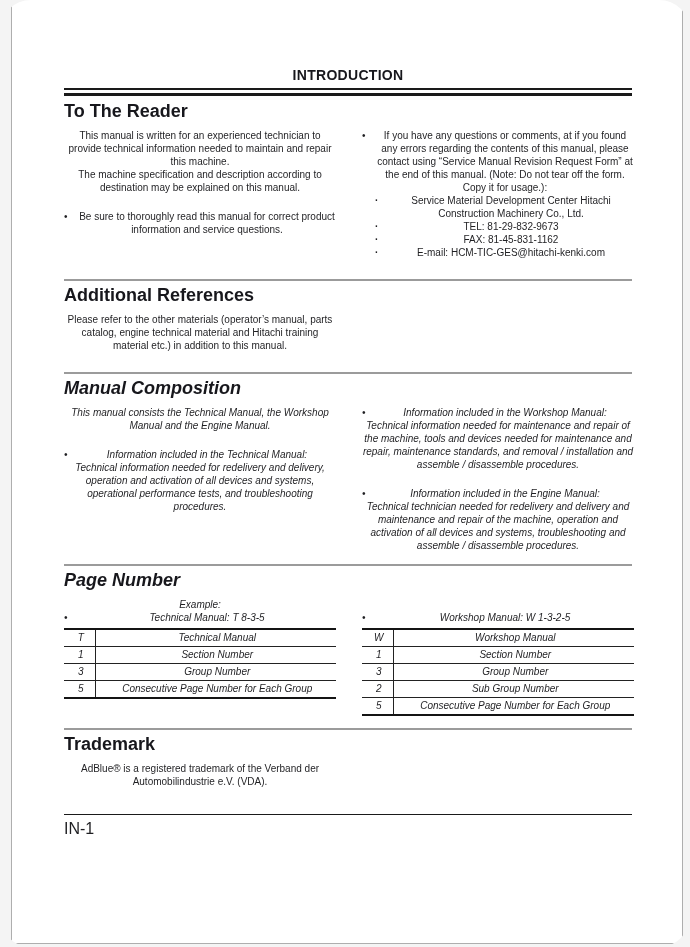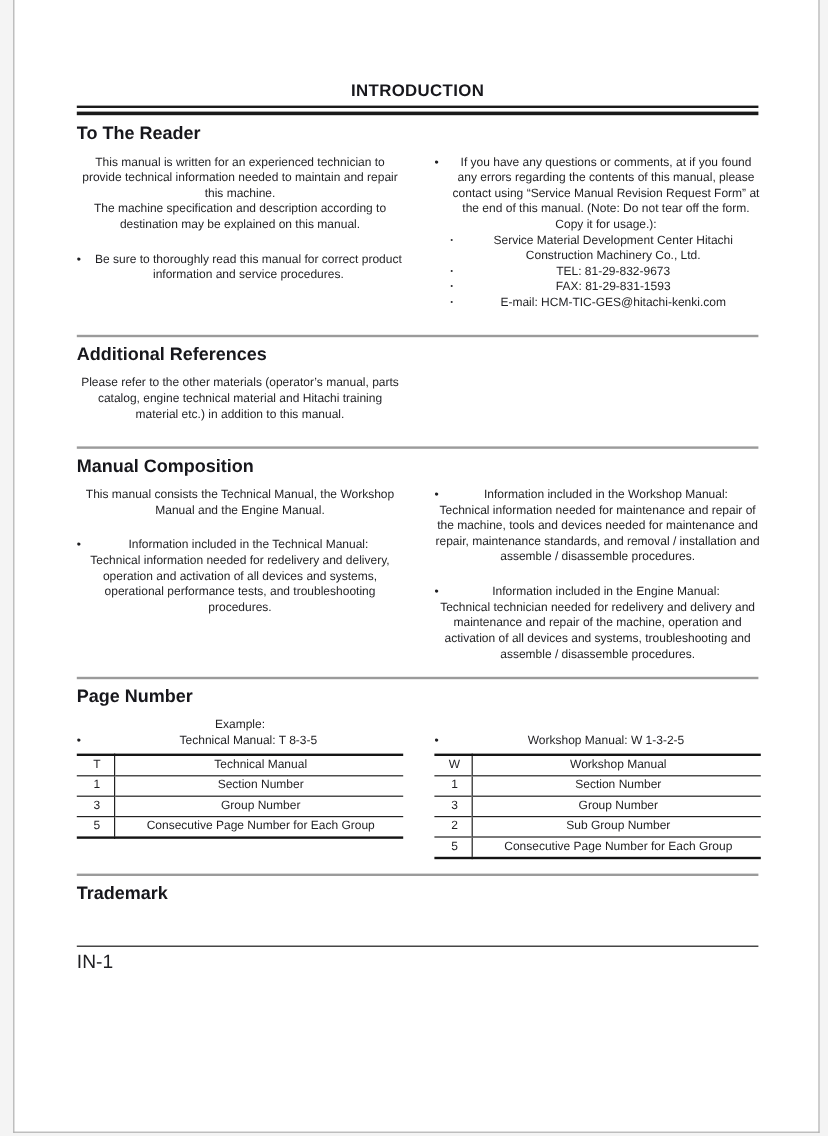--- a/index.html
+++ b/index.html
@@ -2,21 +2,21 @@
 <html><head>
 <meta charset="utf-8">
 <style>
   * { margin: 0; padding: 0; box-sizing: border-box; }
   html, body {
     width: 690px; height: 947px;
     background: #f4f4f4;
     font-family: "Liberation Sans", "DejaVu Sans", sans-serif;
     color: #1f1f22;
   }
-  .viewport { position: relative; width: 690px; height: 947px; overflow: hidden; }
+  .viewport { position: relative; width: 690px; height: 947px; overflow: hidden; border-radius: 31px; }
   .sheet {
     position: absolute;
     left: 11px; top: -1px;
     width: 672px; height: 945px;
     background: #ffffff;
     border: 1px solid #aeaeae;
     border-top: none;
   }
   .content {
     padding: 70px 50px 0 52px; 
@@ -31,32 +31,32 @@
     color: #17171c;
     margin-bottom: 6px;
   }
   .double-rule {
     height: 8px;
     border-top: 2px solid #1a1a1a;
     border-bottom: 3px solid #1a1a1a;
     margin-bottom: 9px;
   }
   h2.sec-heading {
-    font-size: 15px;
+    font-size: 18px;
     font-weight: 700;
     color: #17171c;
     margin-bottom: 11px;
   }
   .sec-rule {
     height: 2px;
     background: #9b9b9b;
     margin-bottom: 8px;
   }
   .section { margin-bottom: 20px; }
-  .section.tight { margin-bottom: 12px; }
+  .section.tight { margin-bottom: 12px; font-style: italic; }
   .two-col { display: flex; gap: 26px; text-align: center; }
   .col { width: 272px; flex: 0 0 272px; }
   p.body-p { margin: 0; }
   .gap-before { margin-top: 16px; }
   .small-gap-before { margin-top: 10px; }
 
   
   .li { position: relative; padding-left: 14px; }
   .li .marker { position: absolute; left: 0; top: 0; }
   
@@ -95,39 +95,39 @@
       <div class="double-rule"></div>
 
       <div class="section">
         <h2 class="sec-heading">To The Reader</h2>
         <div class="two-col">
           <div class="col">
             <p class="body-p">This manual is written for an experienced technician to provide technical information needed to maintain and repair this machine.</p>
             <p class="body-p">The machine specification and description according to destination may be explained on this manual.</p>
             <div class="li gap-before">
               <span class="marker">•</span>
-              <span>Be sure to thoroughly read this manual for correct product information and service procedures.</span>
+              <span>Be sure to thoroughly read this manual for correct product information and service questions.</span>
             </div>
           </div>
           <div class="col">
             <div class="li">
               <span class="marker">•</span>
               <span>If you have any questions or comments, at if you found any errors regarding the contents of this manual, please contact using “Service Manual Revision Request Form” at the end of this manual. (Note: Do not tear off the form. Copy it for usage.):</span>
             </div>
             <div class="sub">
               <span class="marker">·</span>
               <span>Service Material Development Center Hitachi Construction Machinery Co., Ltd.</span>
             </div>
             <div class="sub">
               <span class="marker">·</span>
               <span>TEL: 81-29-832-9673</span>
             </div>
             <div class="sub">
               <span class="marker">·</span>
-              <span>FAX: 81-29-831-1593</span>
+              <span>FAX: 81-45-831-1162</span>
             </div>
             <div class="sub">
               <span class="marker">·</span>
               <span>E-mail: HCM-TIC-GES@hitachi-kenki.com</span>
             </div>
           </div>
         </div>
       </div>
 
       <div class="sec-rule"></div>
@@ -234,20 +234,23 @@
             </tbody>
               </table>
           </div>
         </div>
       </div>
 
       <div class="sec-rule"></div>
       <div class="section">
         <h2 class="sec-heading">Trademark</h2>
         <div class="two-col">
+          <div class="col">
+            <p class="body-p">AdBlue® is a registered trademark of the Verband der Automobilindustrie e.V. (VDA).</p>
+          </div>
           <div class="col"></div>
         </div>
       </div>
 
       <div class="footer-rule"></div>
       <div class="page-num">IN-1</div>
 
     </div>
   </div>
 </div>

